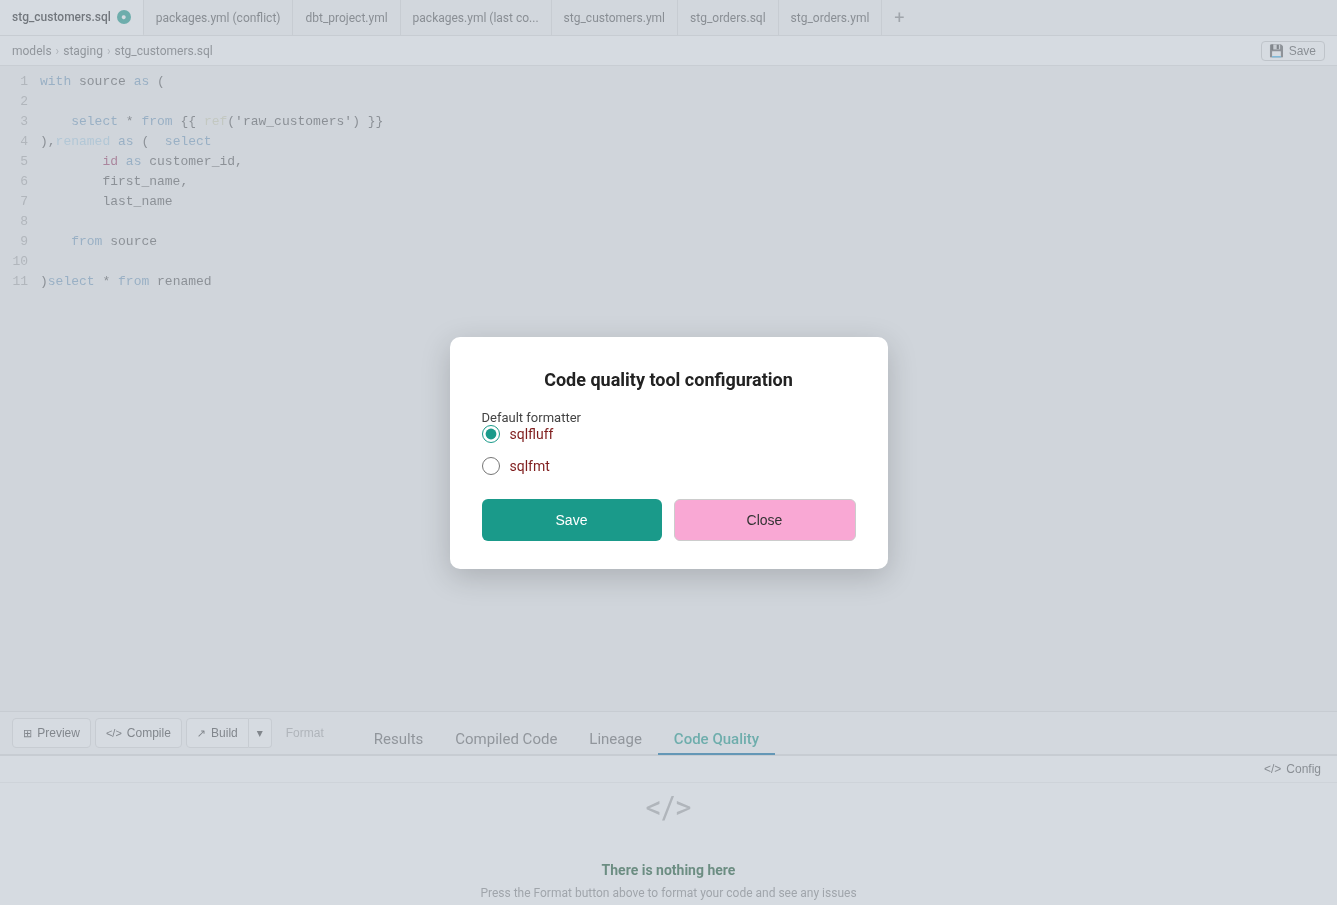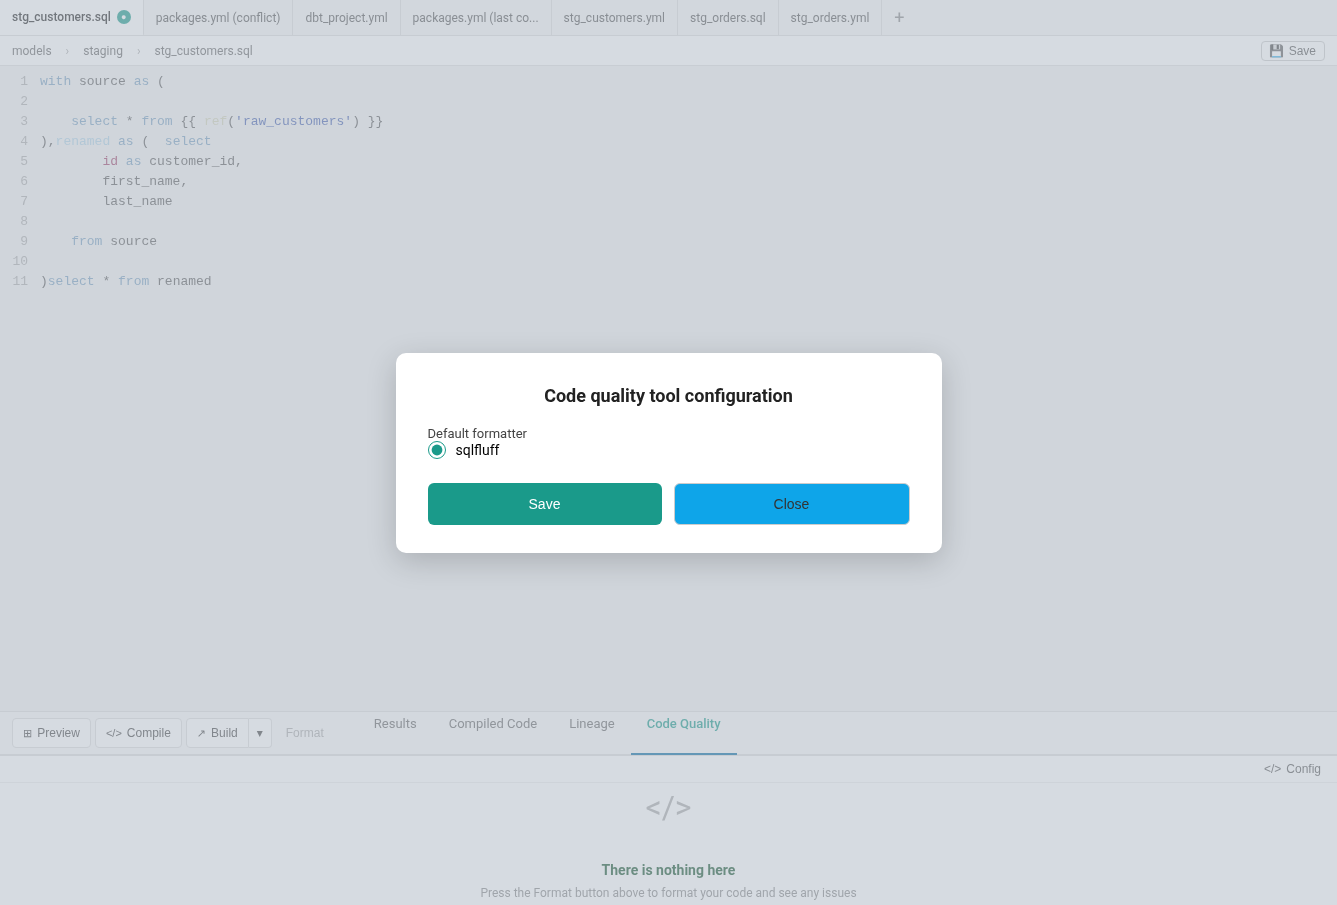--- a/index.html
+++ b/index.html
@@ -71,21 +71,21 @@
       border-bottom: 1px solid #e0e0e0;
       height: 30px;
       padding: 0 12px;
       font-size: 12px;
       color: #666;
       justify-content: space-between;
     }
     .breadcrumb-bar .breadcrumb-path {
       display: flex;
       align-items: center;
-      gap: 14px;
+      gap: 4px;
     }
     .breadcrumb-separator { color: #aaa; }
     .save-btn-top {
       display: flex;
       align-items: center;
       gap: 4px;
       background: none;
       border: 1px solid #ccc;
       border-radius: 4px;
       padding: 2px 8px;
@@ -114,21 +114,21 @@
       width: 40px;
       text-align: right;
       padding-right: 12px;
       color: #aaa;
       user-select: none;
       flex-shrink: 0;
     }
     .line-content { color: #444; }
     .kw { color: #569cd6; }
     .fn { color: #dcdcaa; }
-    .str { color: #1d4ed8; }
+    .str { color: #404040; }
 
     
     .bottom-toolbar {
       position: absolute;
       bottom: 150px;
       left: 0;
       right: 0;
       background: #f8f8f8;
       border-top: 1px solid #ddd;
       border-bottom: 1px solid #ddd;
@@ -164,27 +164,27 @@
       border-radius: 4px 0 0 4px;
     }
     .tabs-area {
       margin-left: 20px;
       display: flex;
       align-items: center;
       gap: 0;
     }
     .result-tab {
       padding: 5px 16px;
-      font-size: 13px;
+      font-size: 15px;
       color: #666;
       cursor: pointer;
       border-bottom: 2px solid transparent;
       height: 44px;
       display: flex;
-      align-items: flex-start;
+      align-items: flex-end;
     }
     .result-tab.active {
       color: #1a9a8a;
       border-bottom: 2px solid #0369a1;
       font-weight: 500;
     }
 
     
     .bottom-panel {
       position: absolute;
@@ -248,21 +248,21 @@
       display: flex;
       align-items: center;
       justify-content: center;
     }
 
     
     .modal {
       background: #fff;
       border-radius: 10px;
       box-shadow: 0 8px 30px rgba(0,0,0,0.18);
-      width: 546px;
+      width: 438px;
       padding: 32px 32px 28px 32px;
     }
     .modal-title {
       font-size: 18px;
       font-weight: 700;
       color: #222;
       text-align: center;
       margin-bottom: 20px;
     }
     .modal-section-label {
@@ -277,41 +277,41 @@
       cursor: pointer;
     }
     .radio-option input[type="radio"] {
       width: 18px;
       height: 18px;
       accent-color: #1a9a8a;
       cursor: pointer;
     }
     .radio-label {
       font-size: 14px;
-      color: #000000;
+      color: #7f1d1d;
     }
     .modal-buttons {
       display: flex;
       gap: 12px;
       margin-top: 24px;
     }
     .btn-save {
       flex: 1;
       background: #1a9a8a;
       color: #fff;
       border: none;
       border-radius: 6px;
       padding: 12px;
       font-size: 14px;
       font-weight: 500;
       cursor: pointer;
     }
     .btn-close {
       flex: 1;
-      background: #0ea5e9;
+      background: #f9a8d4;
       color: #333;
       border: 1px solid #ccc;
       border-radius: 6px;
       padding: 12px;
       font-size: 14px;
       cursor: pointer;
     }
     .format-btn {
       background: none;
       border: none;
@@ -478,19 +478,23 @@
 <div class="overlay">
   <div class="modal">
     <div class="modal-title">Code quality tool configuration</div>
     <div class="modal-section-label">Default formatter</div>
 
     <label class="radio-option">
       <input type="radio" name="formatter" checked="" style="">
       <span class="radio-label">sqlfluff</span>
     </label>
 
+    <label class="radio-option">
+      <input type="radio" name="formatter" style="">
+      <span class="radio-label">sqlfmt</span>
+    </label>
 
     <div class="modal-buttons">
       <button class="btn-save">Save</button>
       <button class="btn-close">Close</button>
     </div>
   </div>
 </div>
 
 </body></html>

